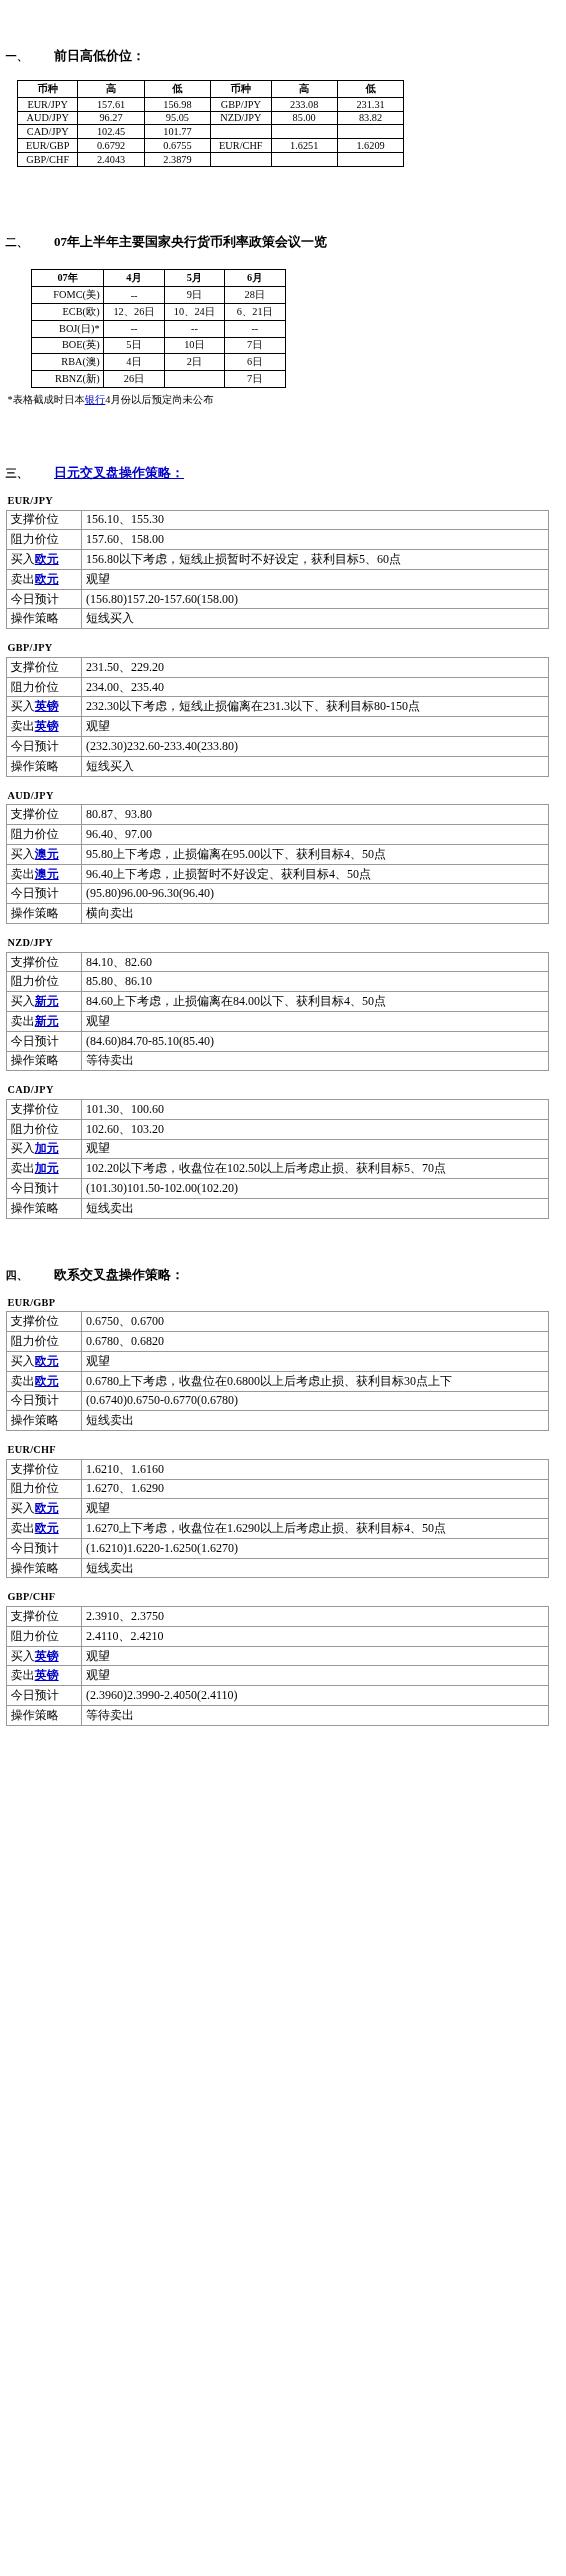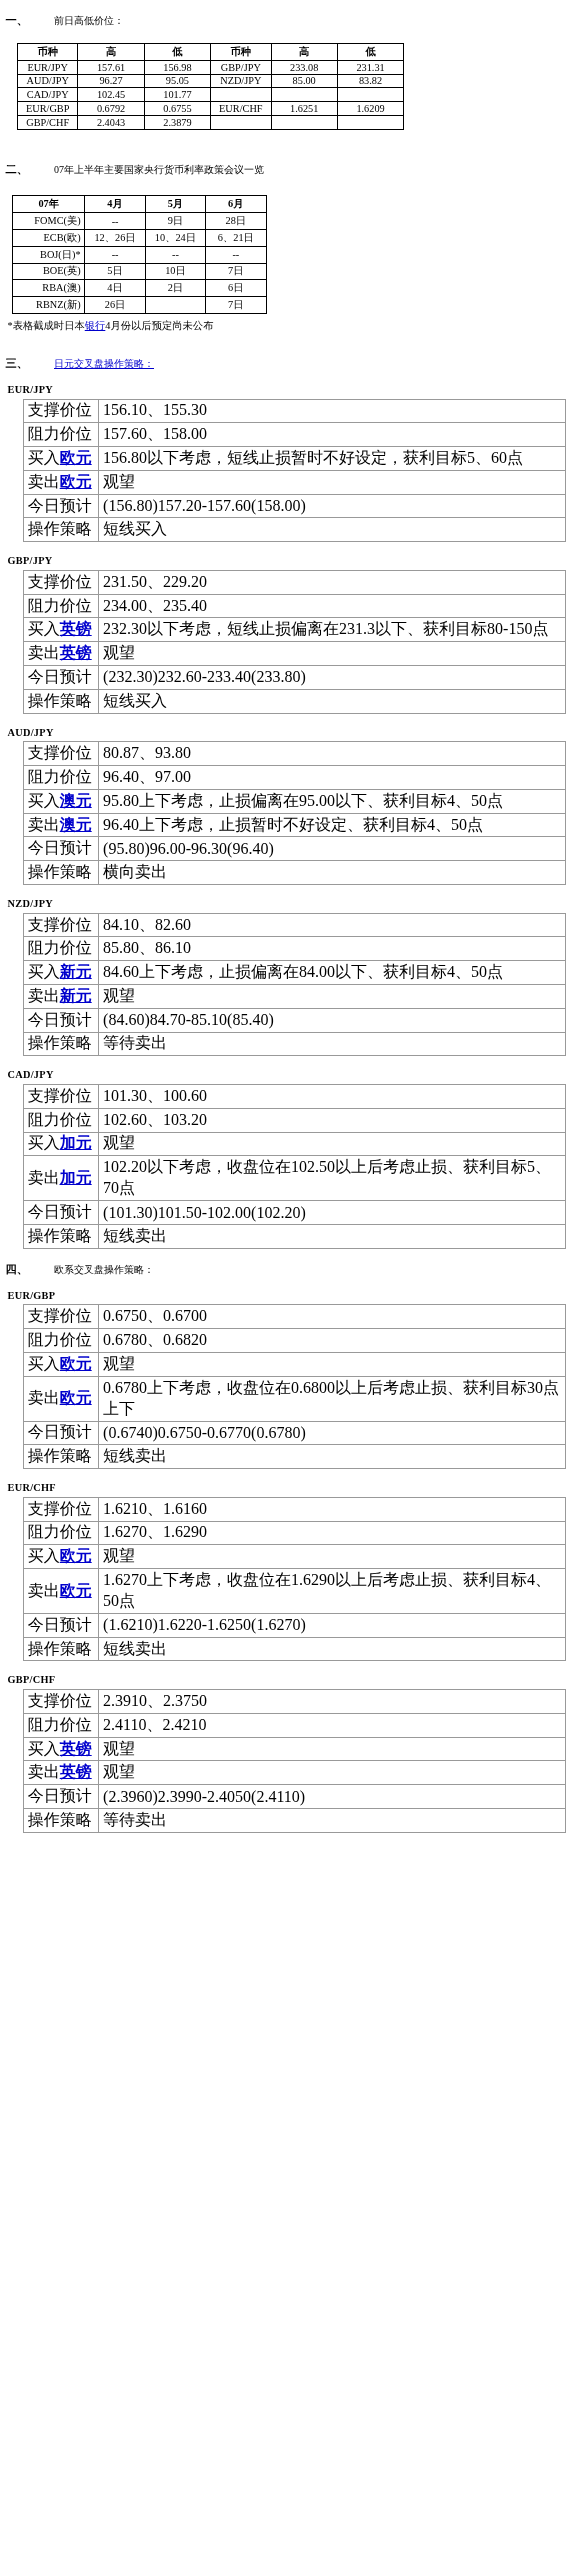--- a/index.html
+++ b/index.html
@@ -17,22 +17,23 @@
     padding:0;
   }
   .sec-num{
     font-weight:bold;
     font-size:11.2px;
     width:54px;
     padding-left:5.6px;
     box-sizing:border-box;
   }
   .sec-title{
-    font-weight:normal;
-    font-size:10px;
+    font-weight:bold;
+    font-size:13px;
+    margin-top:34px;
   }
   .sec-title.u{text-decoration:underline;color:#0000cc;}
   
   table.grid{
     border-collapse:collapse;
     font-size:10.3px;
     font-family:"Liberation Serif", serif;
   }
   table.grid td, table.grid th{
     border:0.9px solid #000;
@@ -57,22 +58,22 @@
   
   .pair{
     font-weight:bold;
     font-size:10.3px;
     margin:13px 0 3.7px 7.5px;
     letter-spacing:0.3px;
   }
   table.strat{
     border-collapse:collapse;
     width:543px;
-    margin-left:23px;
-    font-size:16px;
+    margin-left:6px;
+    font-size:12px;
     table-layout:fixed;
   }
   table.strat td{
     border:0.9px solid #999;
     padding:0.9px 3.7px;
     height:13px;
     vertical-align:middle;
   }
   table.strat td.lbl{
     width:67px;
@@ -148,21 +149,21 @@
       </table>
   </div>
 
   <div style="height:32px"></div>
   <div class="sec-head">
     <span class="sec-num">二、</span>
     <span class="sec-title">07年上半年主要国家央行货币利率政策会议一览</span>
   </div>
 
   <div style="height:18.7px"></div>
-  <div class="tbl-wrap" style="margin-left:12px">
+  <div class="tbl-wrap" style="margin-left:31px">
     <table class="grid cb-tbl" id="cb-table">
         <tbody>
           <tr>
             <th>07年</th>
             <th>4月</th>
             <th>5月</th>
             <th>6月</th>
           </tr>
           <tr>
             <td>FOMC(美)</td>

